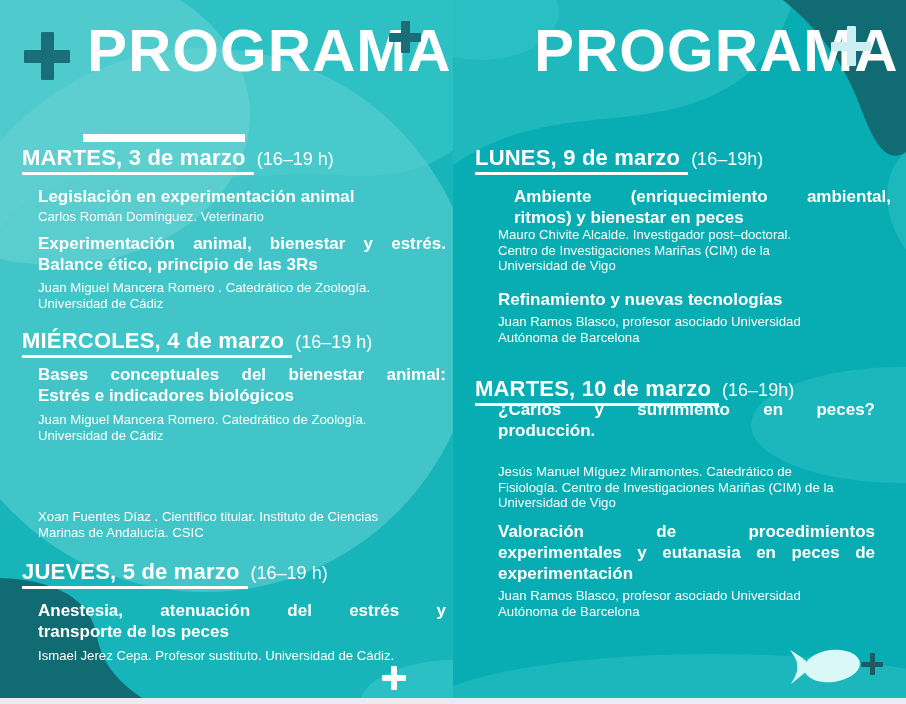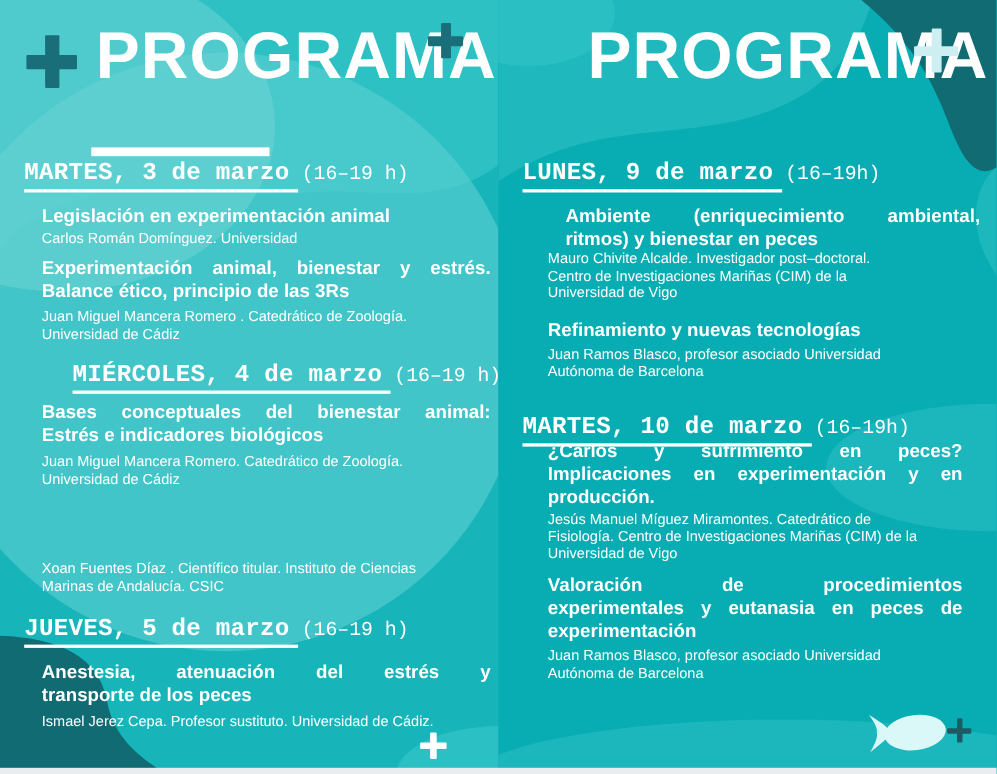--- a/index.html
+++ b/index.html
@@ -13,21 +13,21 @@
   #panel-right{left:453px;}
   .bg{position:absolute;inset:0;z-index:0;}
   .content{position:absolute;inset:0;z-index:2;color:var(--text,#fff);}
 
   .programa{
     position:absolute;font-size:60px;font-weight:bold;letter-spacing:1px;
     color:var(--text,#fff);white-space:nowrap;
   }
   .white-bar{position:absolute;background:var(--text,#fff);}
 
-  .day{position:absolute;white-space:nowrap;font-family:Liberation Mono, monospace;}
+  .day{position:absolute;white-space:nowrap;}
   .day-name{
     font-size:22px;font-weight:bold;letter-spacing:.2px;
     border-bottom:3px solid var(--text,#fff);padding:0 8px 2px 0;
   }
   .day-time{font-size:18px;font-weight:normal;margin-left:3px;}
 
   .stitle{position:absolute;font-weight:bold;font-size:17px;line-height:21px;}
   #panel-left .stitle{width:408px;}
   #panel-right .stitle{width:377px;}
   .stretch{text-align:justify;text-align-last:justify;}
@@ -72,30 +72,30 @@
     <div class="programa" style="left:87px;top:16px;">PROGRAMA</div>
     <span class="plus" style="left:389px;top:21px;width:32px;height:32px;--pt:9px;color:var(--plus-dark)"></span>
 
     <div class="white-bar" style="left:83px;top:134px;width:162px;height:8px;"></div>
 
     <div class="day" style="left:22px;top:145px;">
       <span class="day-name">MARTES, 3 de marzo</span><span class="day-time">(16–19 h)</span>
     </div>
 
     <div class="stitle jl" style="left:38px;top:186px;">Legislación en experimentación animal</div>
-    <div class="speaker" style="left:38px;top:209px;">Carlos Román Domínguez. Universidad</div>
+    <div class="speaker" style="left:38px;top:209px;">Carlos Román Domínguez. Veterinario</div>
 
     <div class="stitle jl" style="left:38px;top:233px;">
         <div class="stretch">Experimentación animal, bienestar y estrés.</div>
         <div>Balance ético, principio de las 3Rs</div>
       </div>
     <div class="speaker" style="left:38px;top:280px;">Juan Miguel Mancera Romero . Catedrático de Zoología.
 Universidad de Cádiz</div>
 
-    <div class="day" style="left:22px;top:328px;margin-left:44px;">
+    <div class="day" style="left:22px;top:328px;">
       <span class="day-name">MIÉRCOLES, 4 de marzo</span><span class="day-time">(16–19 h)</span>
     </div>
 
     <div class="stitle jl" style="left:38px;top:364px;">
         <div class="stretch">Bases conceptuales del bienestar animal:</div>
         <div>Estrés e indicadores biológicos</div>
       </div>
     <div class="speaker" style="left:38px;top:412px;">Juan Miguel Mancera Romero. Catedrático de Zoología.
 Universidad de Cádiz</div>
 
@@ -146,21 +146,20 @@
     <div class="stitle jl" style="left:45px;top:289px;">Refinamiento y nuevas tecnologías</div>
     <div class="speaker" style="left:45px;top:314px;">Juan Ramos Blasco, profesor asociado Universidad
 Autónoma de Barcelona</div>
 
     <div class="day" style="left:22px;top:364px;margin-top:12px;">
       <span class="day-name">MARTES, 10 de marzo</span><span class="day-time">(16–19h)</span>
     </div>
 
     <div class="stitle jl" style="left:45px;top:399px;">
         <div class="stretch">¿Carlos y sufrimiento en peces?</div>
-        <div class="stretch">Implicaciones en experimentación y en</div>
         <div>producción.</div>
       </div>
     <div class="speaker" style="left:45px;top:464px;">Jesús Manuel Míguez Miramontes. Catedrático de
 Fisiología. Centro de Investigaciones Mariñas (CIM) de la
 Universidad de Vigo</div>
 
     <div class="stitle jl" style="left:45px;top:521px;">
         <div class="stretch">Valoración de procedimientos</div>
         <div class="stretch">experimentales y eutanasia en peces de</div>
         <div>experimentación</div>

